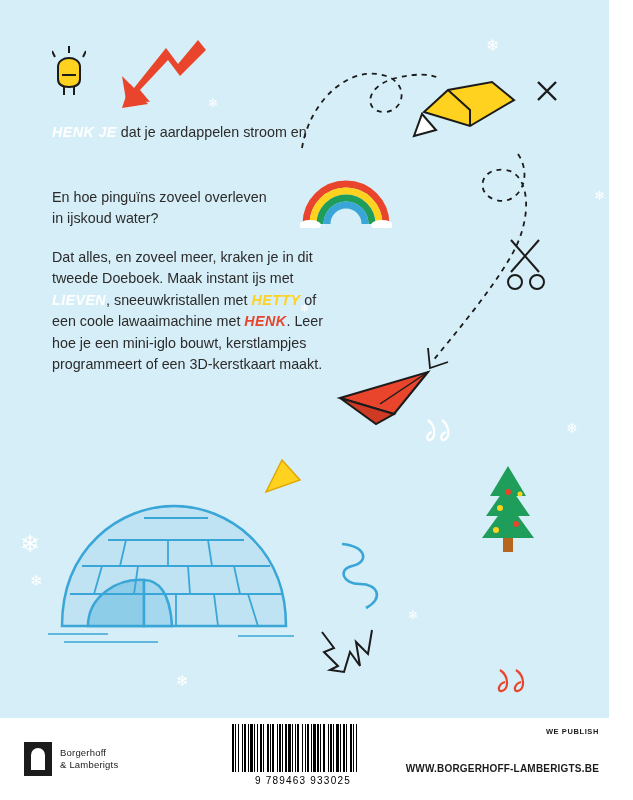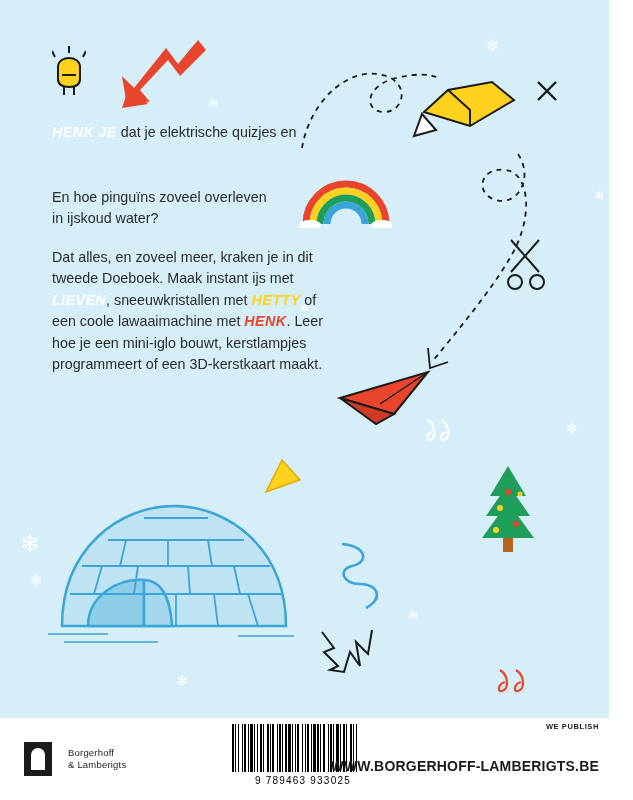--- a/index.html
+++ b/index.html
@@ -95,21 +95,21 @@
   .curl2 { position:absolute; left:496px; top:668px; width:34px; height:26px; }
   
   .xmark { position:absolute; left:536px; top:80px; width:22px; height:22px; }
   
   .sf { position:absolute; color:#ffffff; }
 
   
   .publisher {
     position: absolute;
     left: 24px; bottom: 24px;
-    display: flex; align-items: center; gap: 16px;
+    display: flex; align-items: center; gap: 8px;
   }
   .publisher .mark {
     width: 28px; height: 34px;
     background: #1b1b1b;
     position: relative;
   }
   .publisher .mark:after {
     content:"";
     position:absolute; left:7px; top:6px;
     width:14px; height:22px;
@@ -152,21 +152,21 @@
     text-align: right;
     color: #1b1b1b;
   }
   .web .we {
     font-size: 7.5px;
     letter-spacing: 0.6px;
     font-weight: bold;
     margin-bottom: 3px;
   }
   .web .url {
-    font-size: 14px;
+    font-size: 10px;
     letter-spacing: 0.2px;
     font-weight: bold;
     margin-top: 27px;
   }
 </style>
 </head>
 <body>
 
 <div id="page">
 
@@ -270,21 +270,21 @@
   <svg class="spiral" viewBox="0 0 60 72">
     <path d="M6 4 C30 6 34 22 16 26 C2 29 6 44 24 44 C42 44 48 58 30 68" fill="none" stroke="#3aa6d8" stroke-width="2.6"></path>
   </svg>
 
   <svg class="zigzag" viewBox="0 0 56 46">
     <path d="M2 4 L14 20 L4 24 L18 38 L10 42 L24 44 L30 24 L40 38 L36 14 L48 26 L52 2" fill="none" stroke="#1b1b1b" stroke-width="2"></path>
   </svg>
 
   <div class="copy">
     <p>
-      <span class="hl hl-white">HENK JE</span><span> dat je elektrische quizjes en</span><br>
+      <span class="hl hl-white">HENK JE</span><span> dat je aardappelen stroom en</span><br>
       <br>
       <br>
       <span>En hoe pinguïns zoveel overleven</span><br>
       <span>in ijskoud water?</span>
     </p>
     <p>
       <span>Dat alles, en zoveel meer, kraken je in dit tweede Doeboek. Maak instant ijs met </span><span class="hl hl-white">LIEVEN</span><span>, sneeuwkristallen met </span><span class="hl hl-yellow">HETTY</span><span> of een coole lawaaimachine met </span><span class="hl hl-red">HENK</span><span>. Leer hoe je een mini-iglo bouwt, kerstlampjes programmeert of een 3D-kerstkaart maakt.</span>
     </p>
   </div>
 

